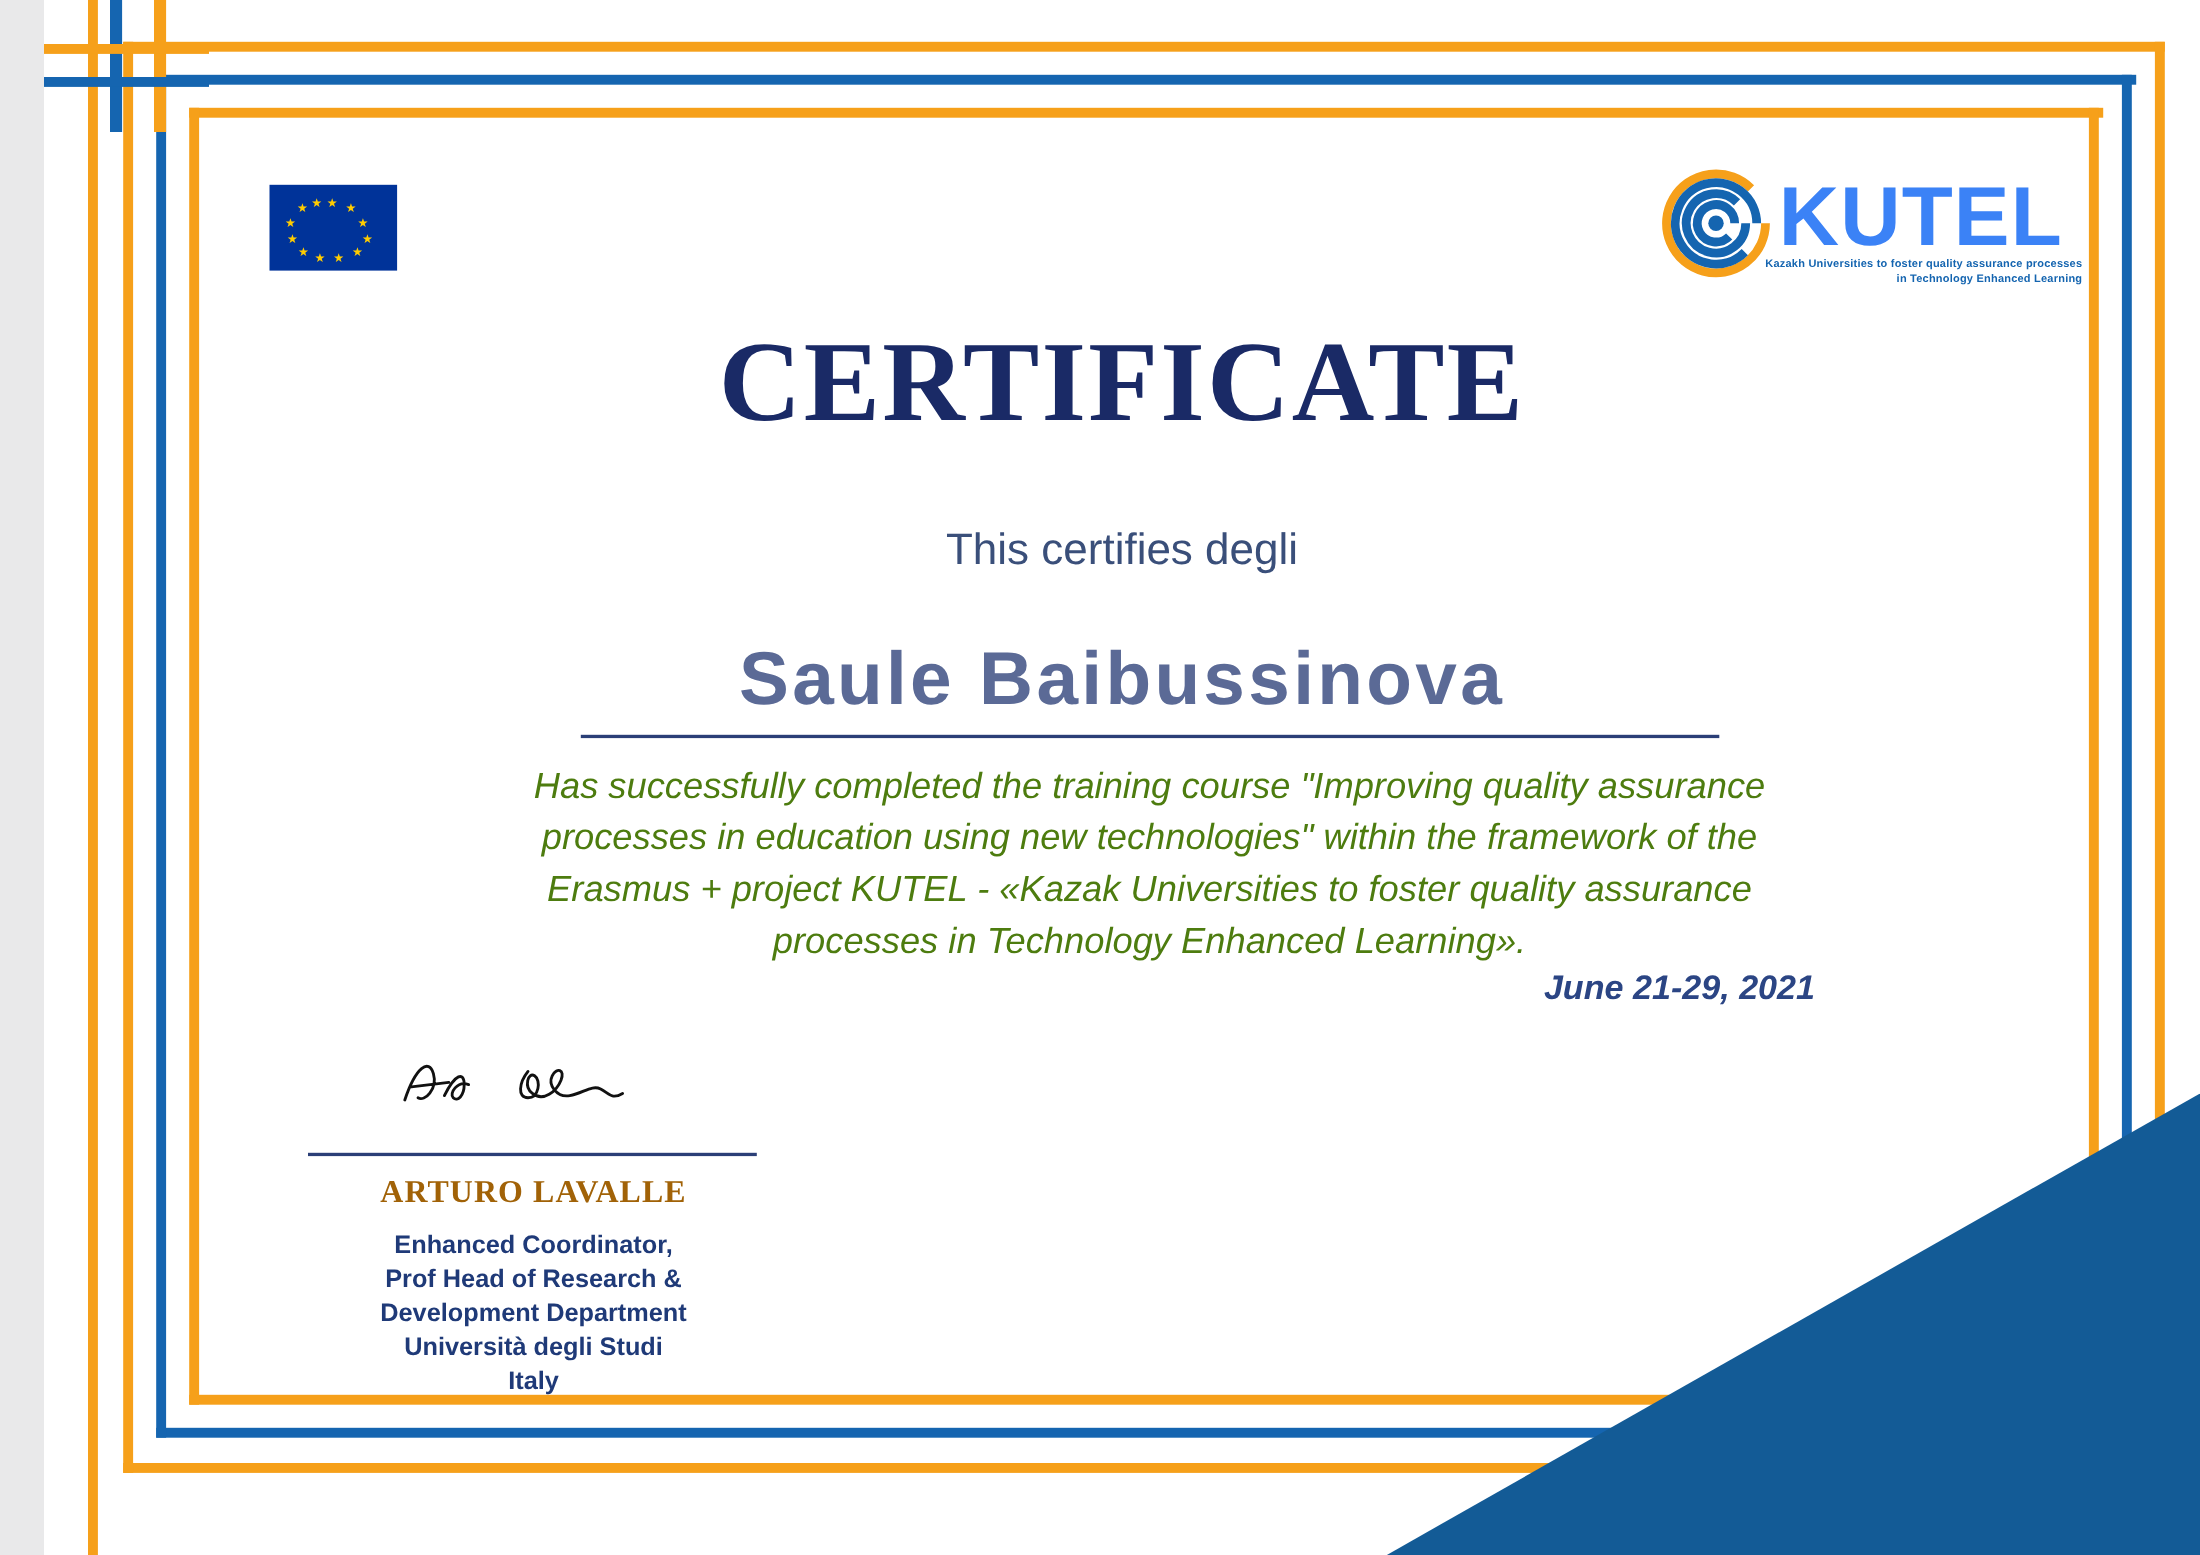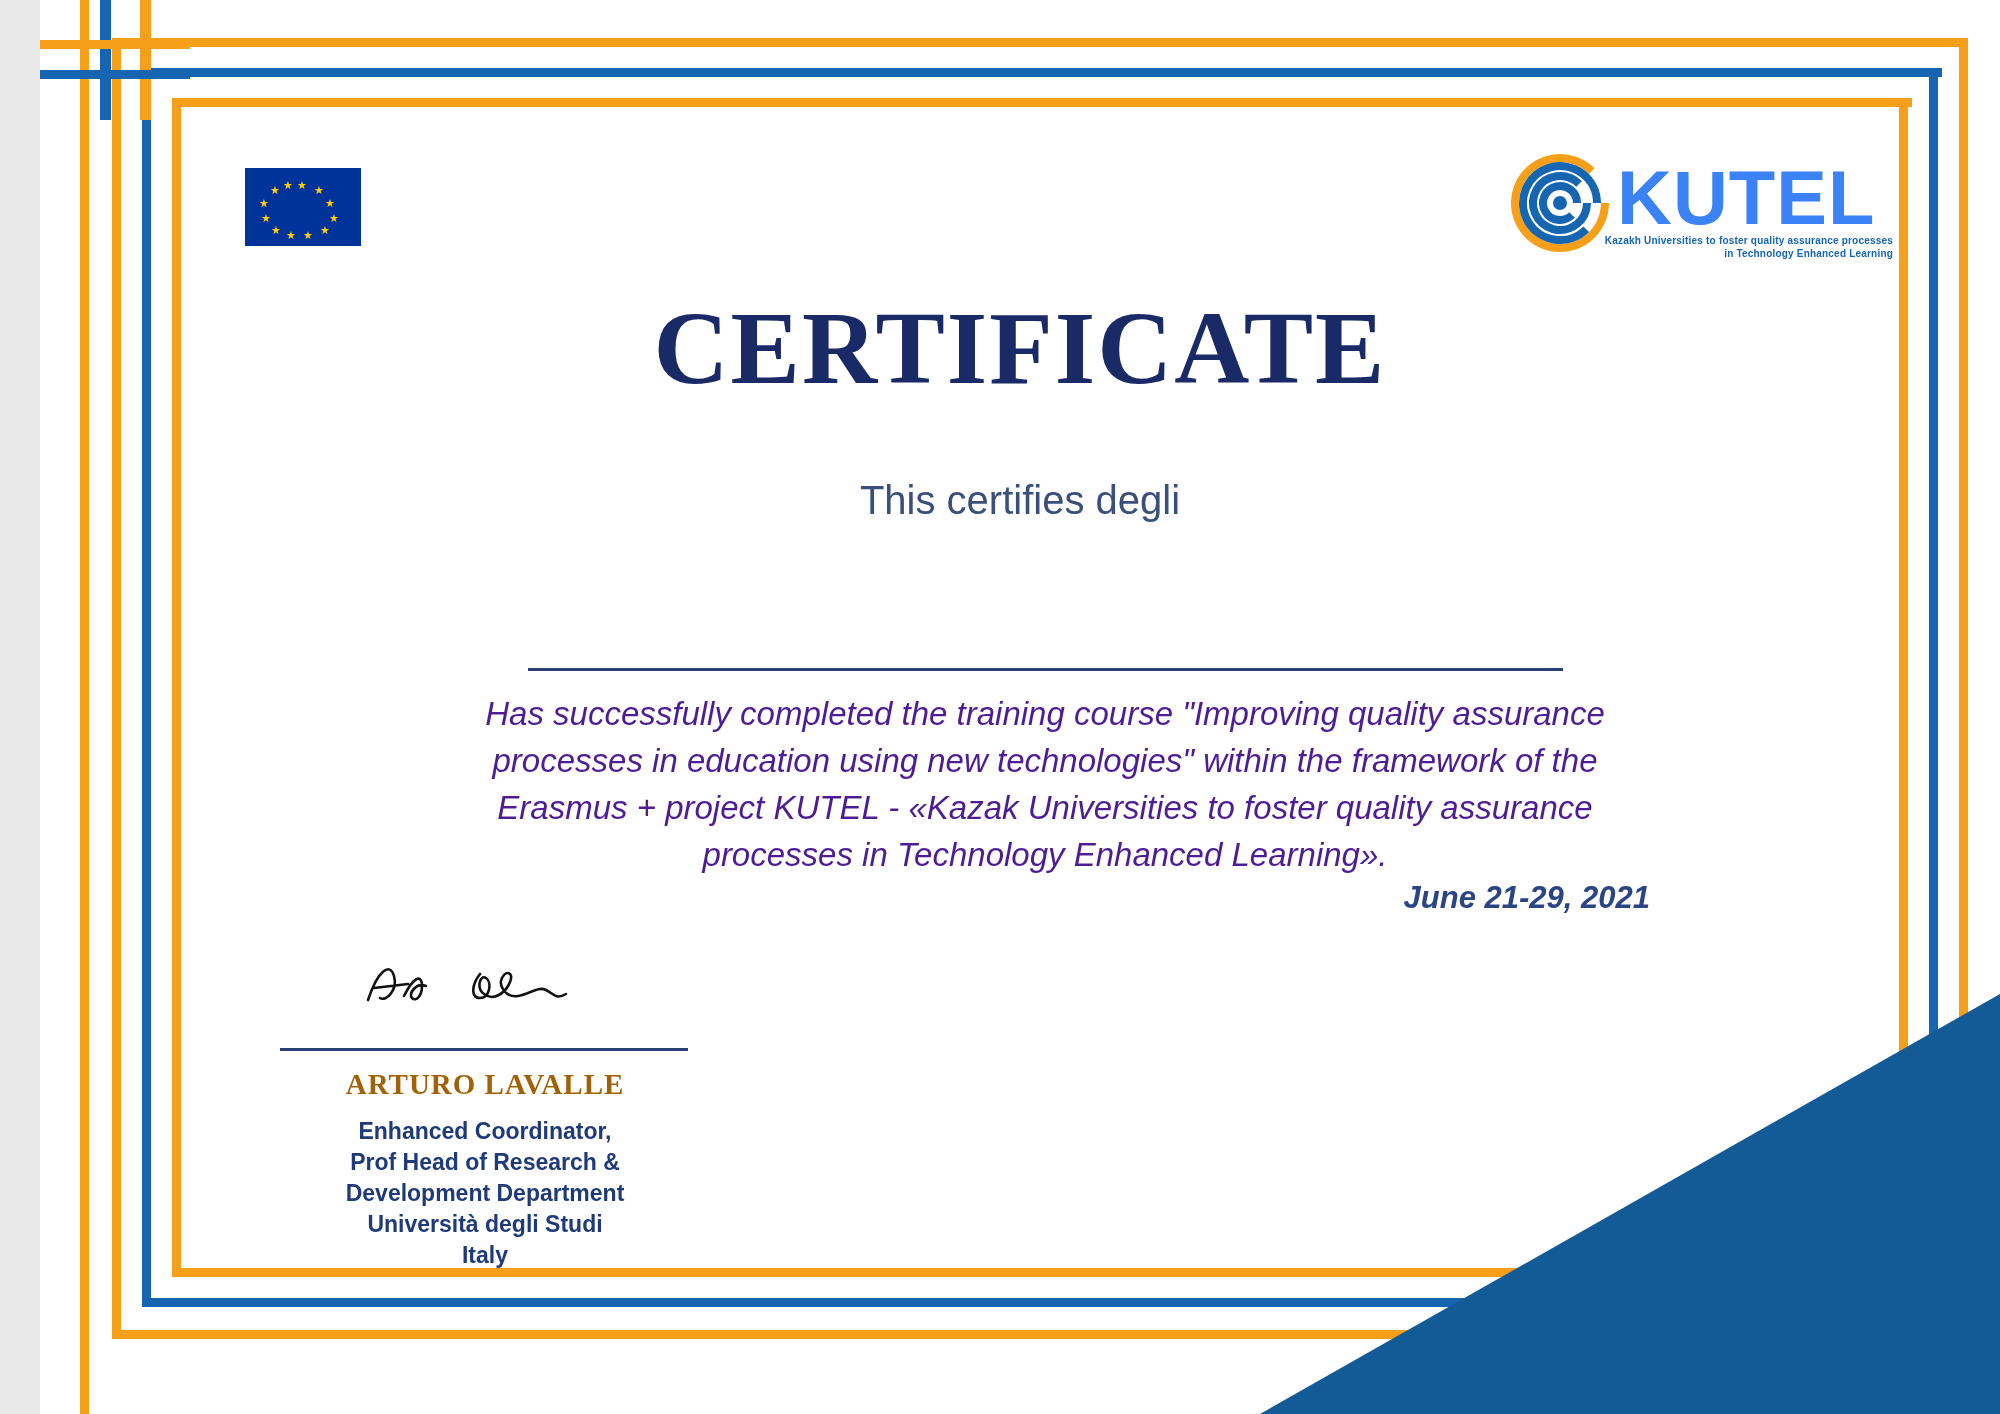--- a/index.html
+++ b/index.html
@@ -177,21 +177,21 @@
   }
   .body-text {
     position: absolute;
     left: 400px;
     top: 690px;
     width: 1210px;
     text-align: center;
     font-style: italic;
     font-size: 33px;
     line-height: 47px;
-    color: #4c1d95;
+    color: #4d7c0f;
   }
   .date-text {
     position: absolute;
     left: 400px;
     top: 880px;
     width: 1210px;
     text-align: right;
     font-style: italic;
     font-weight: bold;
     font-size: 31px;
@@ -293,20 +293,21 @@
       </svg>
       <div class="kutel-word">KUTEL</div>
       <div class="kutel-sub">
         <div>Kazakh Universities to foster quality assurance processes</div>
         <div>in Technology Enhanced Learning</div>
       </div>
     </div>
 
     <div class="title">CERTIFICATE</div>
     <div class="subtitle">This certifies degli</div>
+    <div class="recipient">Saule Baibussinova</div>
     <div class="rule"></div>
     <div class="body-text">Has successfully completed the training course "Improving quality assurance processes in education using new technologies" within the framework of the Erasmus + project KUTEL - «Kazak Universities to foster quality assurance processes in Technology Enhanced Learning».</div>
     <div class="date-text">June 21-29, 2021</div>
 
     <svg class="sig-svg" width="280" height="110" viewBox="0 0 280 110">
       <path d="M8 60 C18 30, 30 22, 34 36 C38 50, 26 62, 20 58 M14 48 L48 44 M44 56 C54 36, 62 34, 62 46 C62 56, 56 62, 52 58 C48 54, 56 42, 66 46" fill="none" stroke="#111" stroke-width="2.6" stroke-linecap="round"></path>
       <path d="M120 34 C112 44, 110 58, 120 58 C130 58, 132 42, 126 38 C120 34, 116 48, 124 54 C134 62, 146 52, 150 42 C154 32, 146 30, 142 38 C138 46, 146 58, 158 56 C170 54, 178 46, 186 50 C194 54, 196 60, 206 54" fill="none" stroke="#111" stroke-width="2.6" stroke-linecap="round"></path>
     </svg>
     <div class="sig-rule"></div>
     <div class="sig-name">ARTURO LAVALLE</div>

